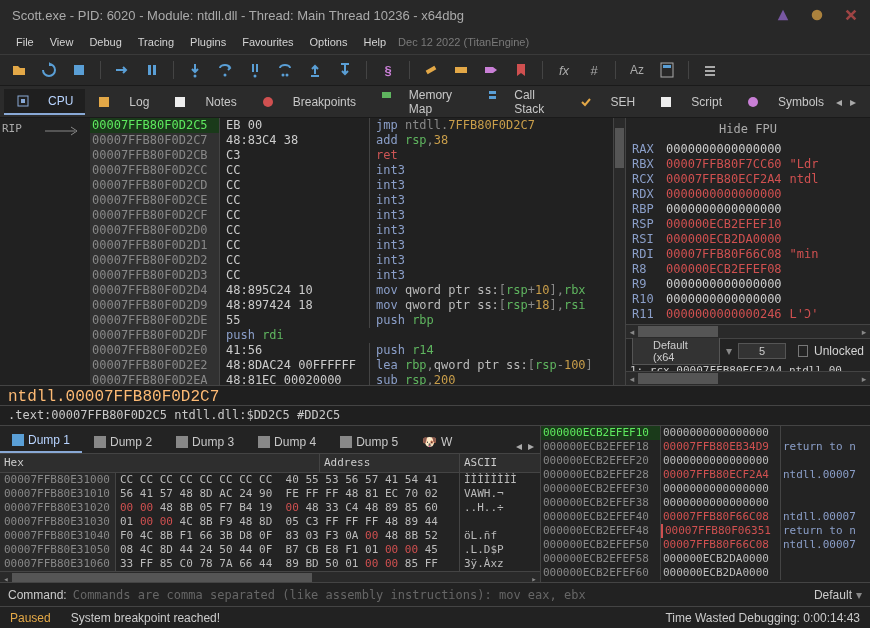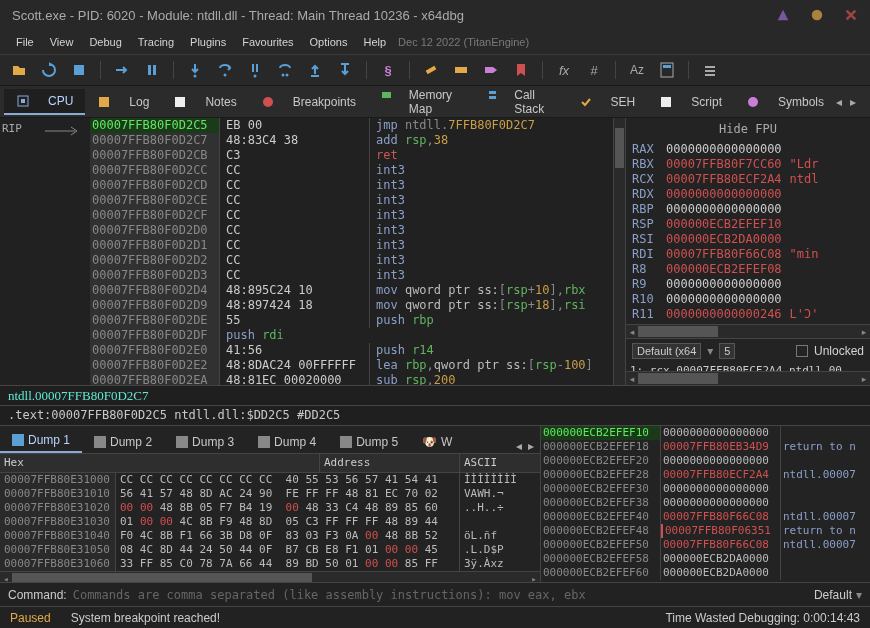--- a/index.html
+++ b/index.html
@@ -161,40 +161,40 @@
 .default-bar {
   height: 24px;
   display: flex;
   align-items: center;
   padding: 0 6px;
   gap: 6px;
   border-top: 1px solid #444;
   font-size: 12px;
 }
 .default-bar select, .default-bar .sel {
-  background: #333; color: #ccc; border: 1px solid #555; font-size: 11px; padding: 1px 4px;
+  background: #333; color: #ccc; border: 1px solid #555; font-size: 11px; padding: 1px 20px;
 }
 .default-bar .chk { width: 12px; height: 12px; border: 1px solid #777; }
 
 .watch-list {
   flex: 1;
   font-family: Consolas, monospace;
   font-size: 11px;
   line-height: 14px;
   overflow: hidden;
   padding: 2px 4px;
 }
 .watch-list .wl { white-space: pre; color: #ccc; }
 
 .mid-bar {
   height: 20px;
   background: #1f1f1f;
-  font-family: Liberation Serif, serif;
-  font-size: 13px;
-  color: #5eead4;
+  font-family: Liberation Mono, monospace;
+  font-size: 16px;
+  color: #fdba74;
   padding: 2px 8px;
   border-bottom: 1px solid #444;
 }
 .text-sym {
   height: 20px;
   background: #1f1f1f;
   font-family: Consolas, monospace;
   font-size: 12px;
   color: #c8c8c8;
   padding: 2px 8px;

